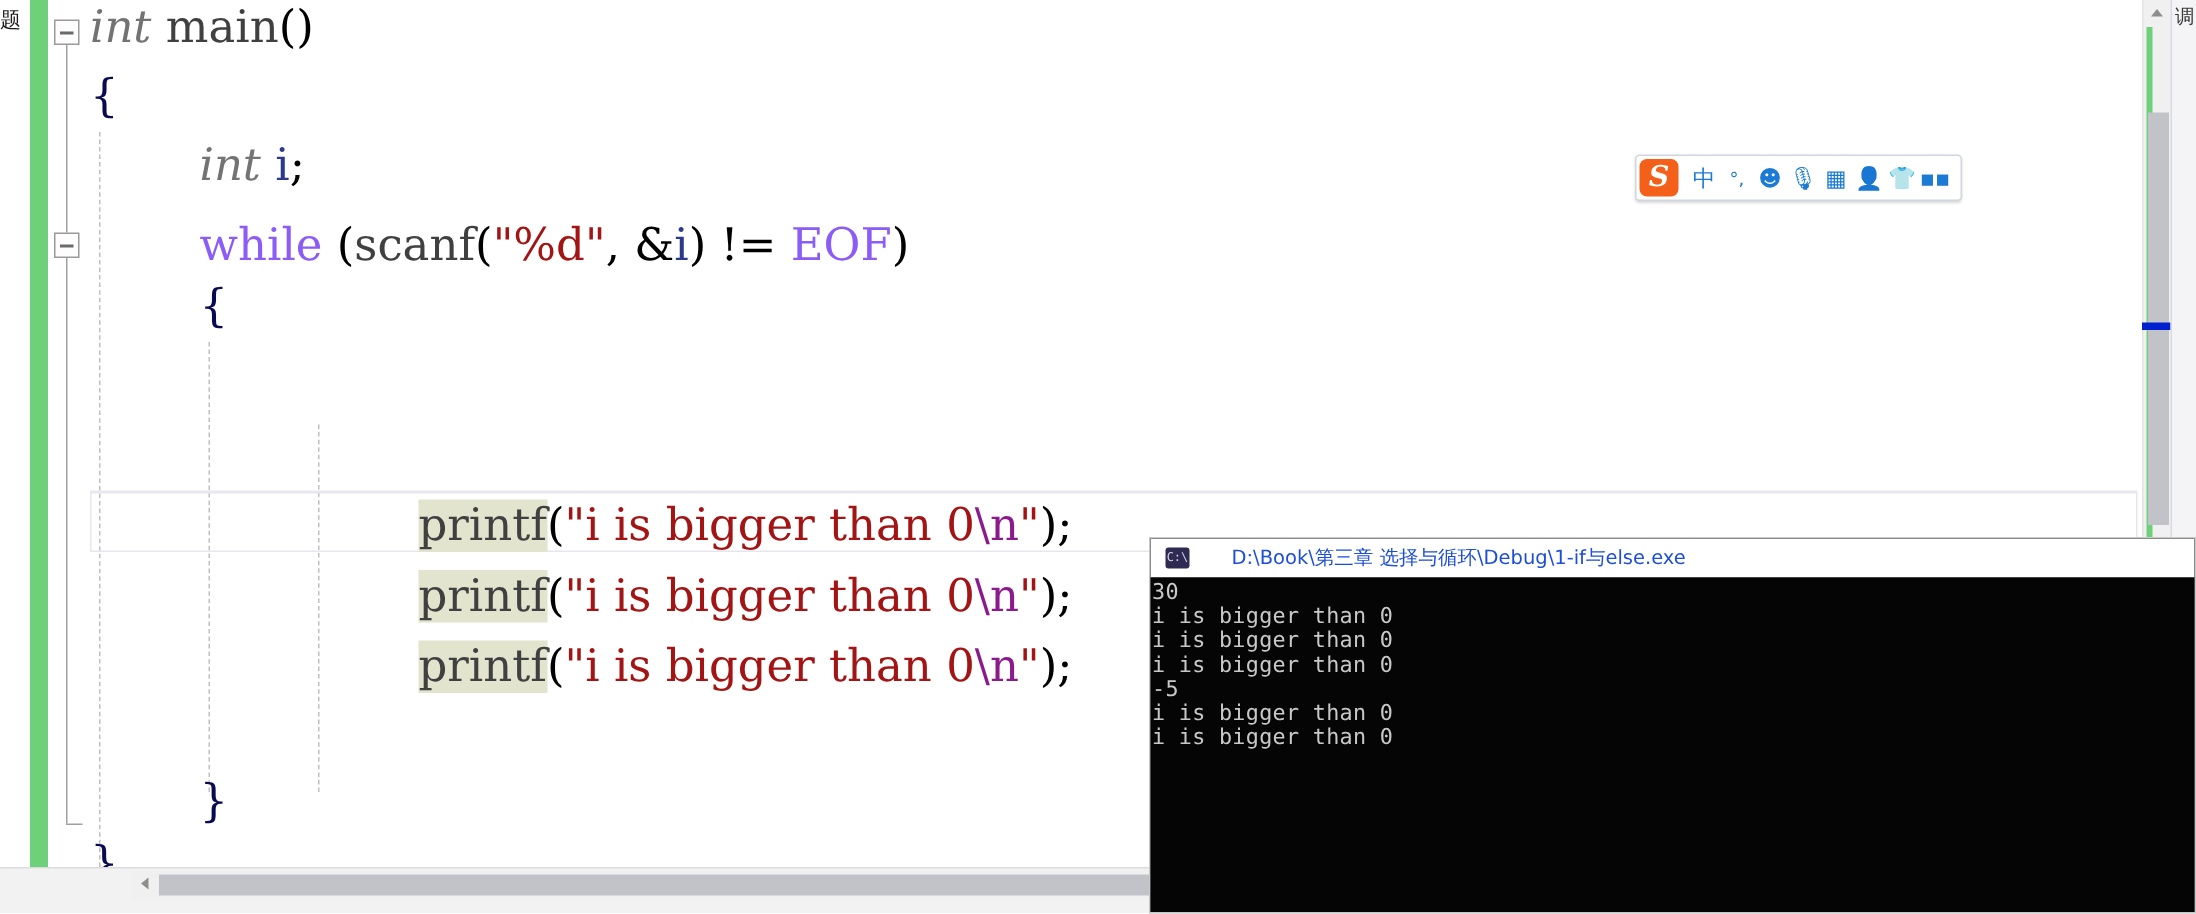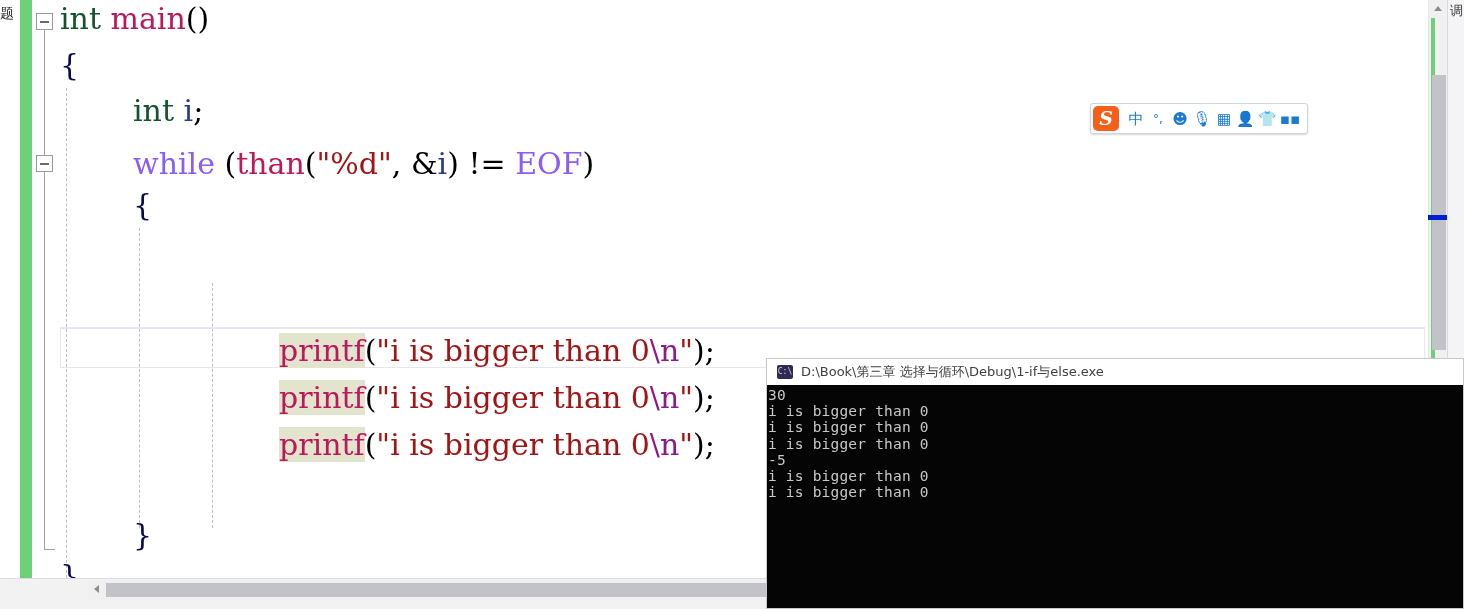--- a/index.html
+++ b/index.html
@@ -89,23 +89,23 @@
   }
   .line {
     position: absolute;
     left: 0;
     height: 46.6px;
     white-space: pre;
     display: block;
   }
 
   
-  .kw      { color: #14532d; }           
+  .kw      { color: #737373; font-style: italic; }           
   .kwctl   { color: #8b5cf6; }           
-  .fn      { color: #be185d; margin-top: 40px; }           
+  .fn      { color: #404040; margin-top: 40px; }           
   .str     { color: #a31515; }           
   .esc     { color: #8b1a8b; }           
   .ident   { color: #2b3a8f; }           
   .punct   { color: #000000; }
   .cmt     { color: #177245; }
   .brace   { color: #0a0a50; }
 
   
   .hl {
     background: #e2e4ce;
@@ -299,22 +299,23 @@
     font-family: "DejaVu Sans Mono", monospace;
     font-size: 8px;
     line-height: 14px;
     text-align: center;
     margin-right: 8px;
     flex: 0 0 auto;
   }
   .console-title-text {
     font-family: "DejaVu Sans", sans-serif;
     font-size: 13px;
-    color: #404040;
+    color: #1d4ed8;
     white-space: nowrap;
+    margin-left: 20px;
   }
   .console-body {
     position: absolute;
     left: 0; top: 26px;
     width: 100%;
     bottom: 0;
     background: #050505;
     padding: 2px 0 0 1px;
     box-sizing: border-box;
   }
@@ -348,21 +349,21 @@
     <div class="indent-guide" style="left:139px; top:228px; height:300px;"></div>
     <div class="indent-guide" style="left:212px; top:283px; height:245px;"></div>
 
     <div class="curline-rule" style="top:327px;"></div>
     <div class="curline-box" style="top:328px;"></div>
 
     <div class="code">
       <span class="line" id="l0" style="left:60px;  top:-4px;"><span class="kw">int</span><span class="punct"> </span><span class="fn">main</span><span class="punct">()</span></span>
       <span class="line" id="l1" style="left:60px;  top:42px;"><span class="brace">{</span></span>
       <span class="line" id="l2" style="left:133px; top:88px;"><span class="kw">int</span><span class="punct"> </span><span class="ident">i</span><span class="punct">;</span></span>
-      <span class="line" id="l3" style="left:133px; top:141px;"><span class="kwctl">while</span><span class="punct"> (</span><span class="fn">than</span><span class="punct">(</span><span class="str">"%d"</span><span class="punct">, &amp;</span><span class="ident">i</span><span class="punct">) != </span><span class="kwctl">EOF</span><span class="punct">)</span></span>
+      <span class="line" id="l3" style="left:133px; top:141px;"><span class="kwctl">while</span><span class="punct"> (</span><span class="fn">scanf</span><span class="punct">(</span><span class="str">"%d"</span><span class="punct">, &amp;</span><span class="ident">i</span><span class="punct">) != </span><span class="kwctl">EOF</span><span class="punct">)</span></span>
       <span class="line" id="l4" style="left:133px; top:182px;"><span class="brace">{</span></span>
       <span class="line" id="l7" style="left:279px; top:328px;"><span class="fn hl">printf</span><span class="punct">(</span><span class="str">"i is bigger than 0</span><span class="esc">\n</span><span class="str">"</span><span class="punct">);</span></span>
       <span class="line" id="l8" style="left:279px; top:375px;"><span class="fn hl">printf</span><span class="punct">(</span><span class="str">"i is bigger than 0</span><span class="esc">\n</span><span class="str">"</span><span class="punct">);</span></span>
       <span class="line" id="l9" style="left:279px; top:422px;"><span class="fn hl">printf</span><span class="punct">(</span><span class="str">"i is bigger than 0</span><span class="esc">\n</span><span class="str">"</span><span class="punct">);</span></span>
       <span class="line" id="l11" style="left:133px; top:512px;"><span class="brace">}</span></span>
       <span class="line" id="l12" style="left:60px;  top:553px;"><span class="brace">}</span></span>
     </div>
   </div>
 
   <div class="vscroll">

